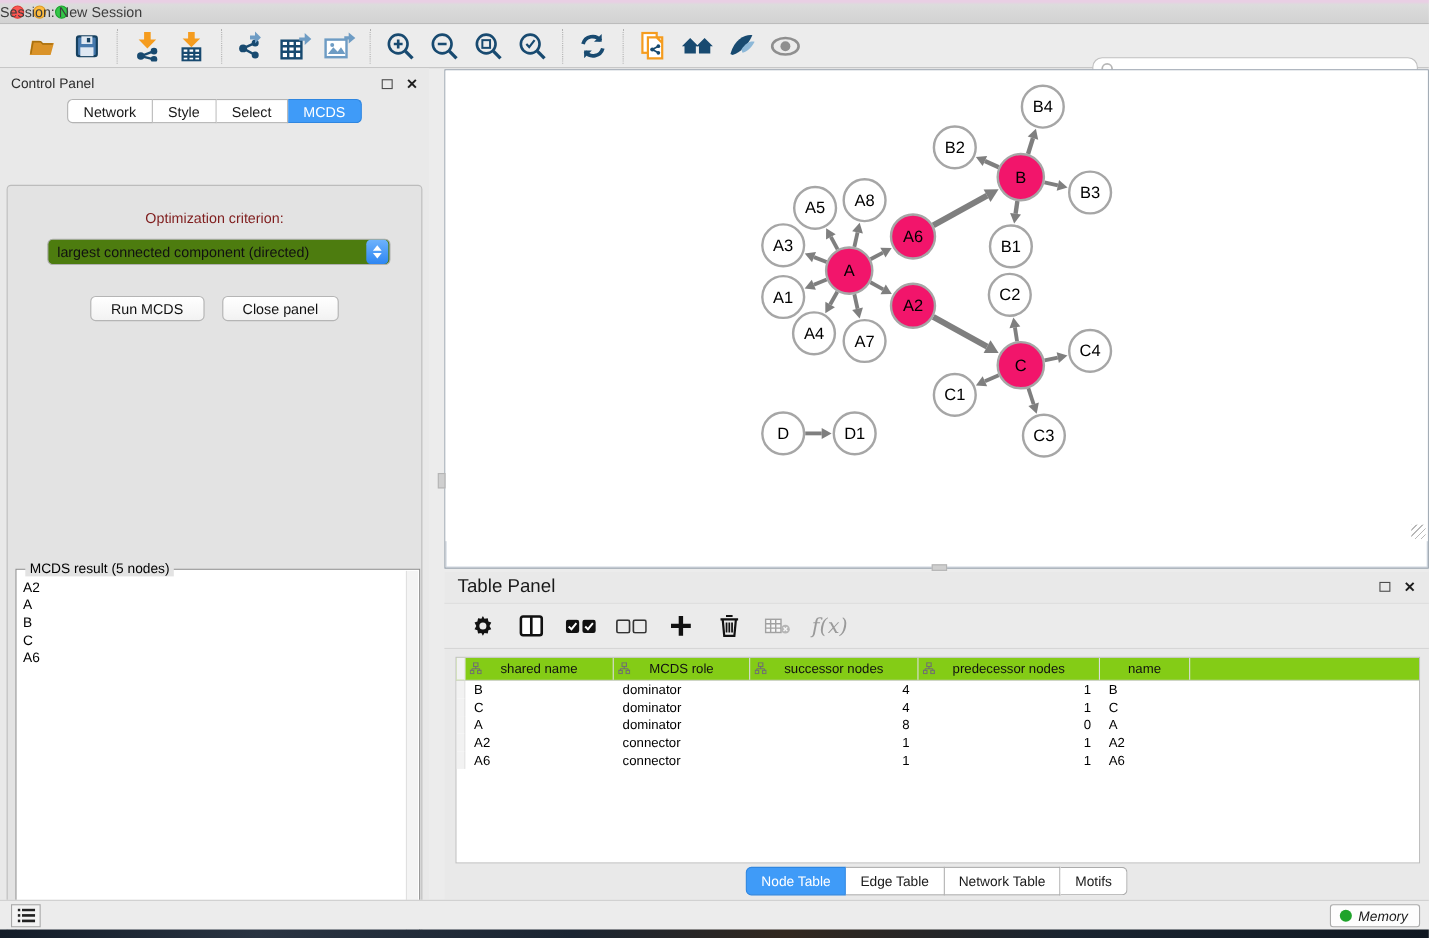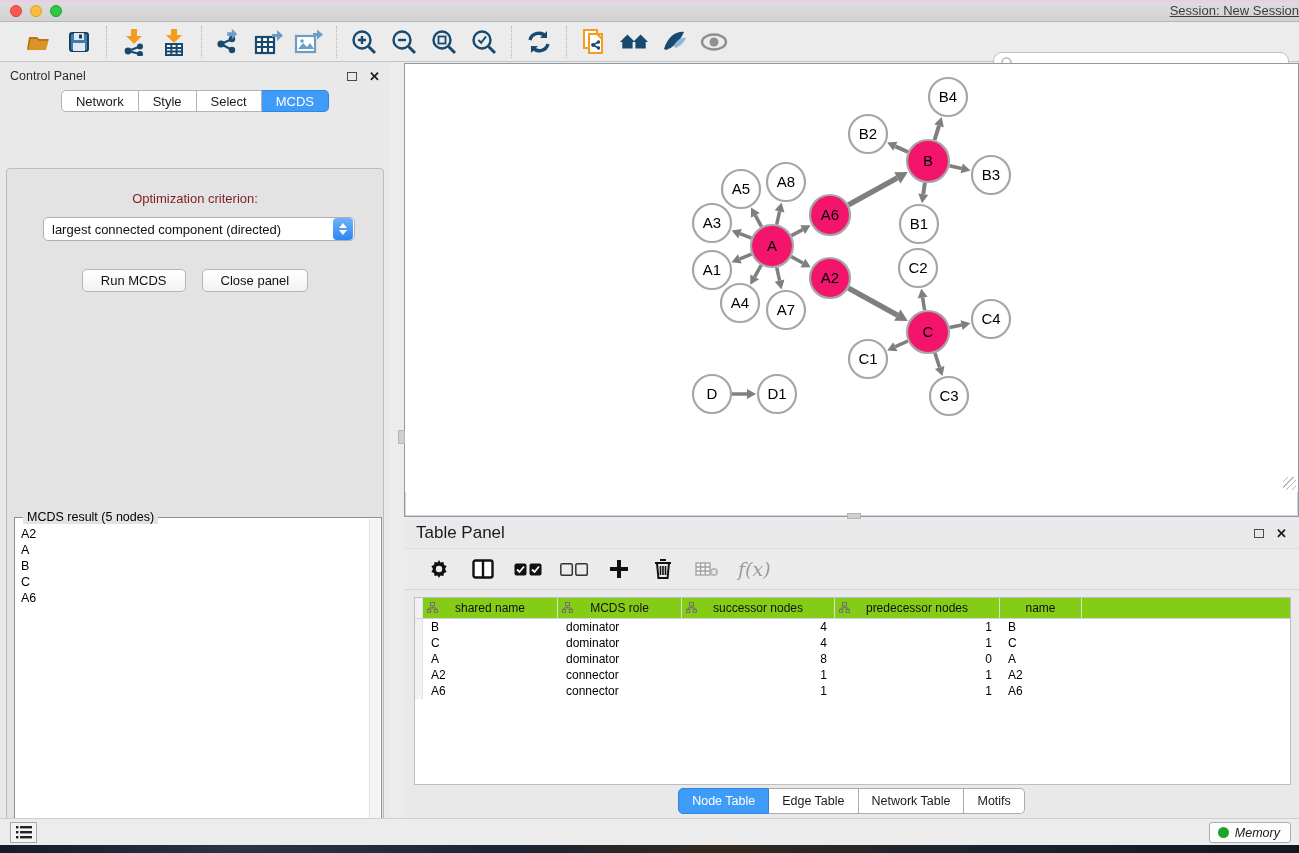--- a/index.html
+++ b/index.html
@@ -8,21 +8,21 @@
 
   
   .titlebar { position:absolute; left:0; top:0; width:1299px; height:22px;
     background:linear-gradient(#e9cfe4 0%, #e9cfe4 8%, #dcdcdc 20%, #d2d2d2 100%);
     border-bottom:1px solid #b7b7b7; display:flex; align-items:center; }
   .traffic { display:flex; gap:8px; margin-left:10px; }
   .light { width:12px; height:12px; border-radius:50%; }
   .light.red { background:#fc5753; border:1px solid #df3d38; }
   .light.yellow { background:#fdbc40; border:1px solid #de9b27; }
   .light.green { background:#33c748; border:1px solid #1da32f; }
-  .titlebar-title { position:absolute; left:16px; right:0; text-align:right; font-size:13px; color:#3d3d3d;text-decoration:underline; }
+  .titlebar-title { position:absolute; left:0; right:0; text-align:left; font-size:13px; color:#3d3d3d; }
 
   
   .toolbar { position:absolute; left:0; top:22px; width:1299px; height:40px; background:#ececec;
     border-bottom:1px solid #c4c4c4; display:flex; align-items:center; padding-left:12px; }
   .tool-group { display:flex; align-items:center; gap:10px; padding:0 12px; }
   .tool-sep { width:1px; height:32px; border-left:1px dotted #b2b2b2; }
   .tool-btn { width:30px; height:30px; display:flex; align-items:center; justify-content:center; cursor:pointer; }
   .tool-btn svg { display:block; }
   .search-wrap { position:absolute; right:10px; top:30px; }
   .search-field { width:296px; height:23px; background:#fff; border:1px solid #c0c0c0; border-radius:9px;
@@ -38,21 +38,21 @@
   .mini-close { font-size:13px; font-weight:bold; color:#1d1d1d; cursor:pointer; line-height:1; }
   .cp-tabs { display:flex; justify-content:center; position:relative; z-index:2; }
   .cp-tab { height:22px; padding:0 14px; background:#fff; border:1px solid #b3b3b3; border-left-width:0;
     display:flex; align-items:center; font-size:13px; cursor:pointer; }
   .cp-tab:first-child { border-left-width:1px; border-radius:5px 0 0 5px; }
   .cp-tab:last-child { border-radius:0 5px 5px 0; }
   .cp-tab.active { background:#3f9bf8; border-color:#2f86e0; color:#fff; }
   .cp-box { position:absolute; left:6px; top:106px; width:378px; height:696px; background:#e3e3e3;
     border:1px solid #bcbcbc; border-radius:4px; }
   .opt-label { text-align:center; margin-top:22px; font-size:13px; color:#7f1d1d; }
-  .combo { position:absolute; left:36px; top:48px; width:312px; height:24px; background:#ffffff;
+  .combo { position:absolute; left:36px; top:48px; width:312px; height:24px; background:#4d7c0f;
     border:1px solid #b0b0b0; border-radius:5px; display:flex; align-items:center; cursor:pointer; }
   .combo-text { flex:1; padding-left:8px; font-size:13px; color:#111; white-space:nowrap; overflow:hidden; }
   .combo-step { width:20px; height:22px; margin-right:1px; border-radius:4px; background:linear-gradient(#6db2fc,#2e86f2);
     display:flex; flex-direction:column; align-items:center; justify-content:center; gap:2px; }
   .combo-step .up { width:0; height:0; border-left:4px solid transparent; border-right:4px solid transparent; border-bottom:5px solid #fff; }
   .combo-step .dn { width:0; height:0; border-left:4px solid transparent; border-right:4px solid transparent; border-top:5px solid #fff; }
   .btn-row { position:absolute; left:0; top:84px; width:100%; display:flex; justify-content:center; gap:16px;margin-top:16px; }
   .push-btn { height:23px; padding:0 18px; background:linear-gradient(#ffffff,#f2f2f2); border:1px solid #b5b5b5;
     border-radius:5px; font-size:13px; color:#111; cursor:pointer; display:flex; align-items:center; }
   .result-box { position:absolute; left:7px; top:348px; width:368px; height:338px; background:#fff; border:1px solid #8f8f8f; }

